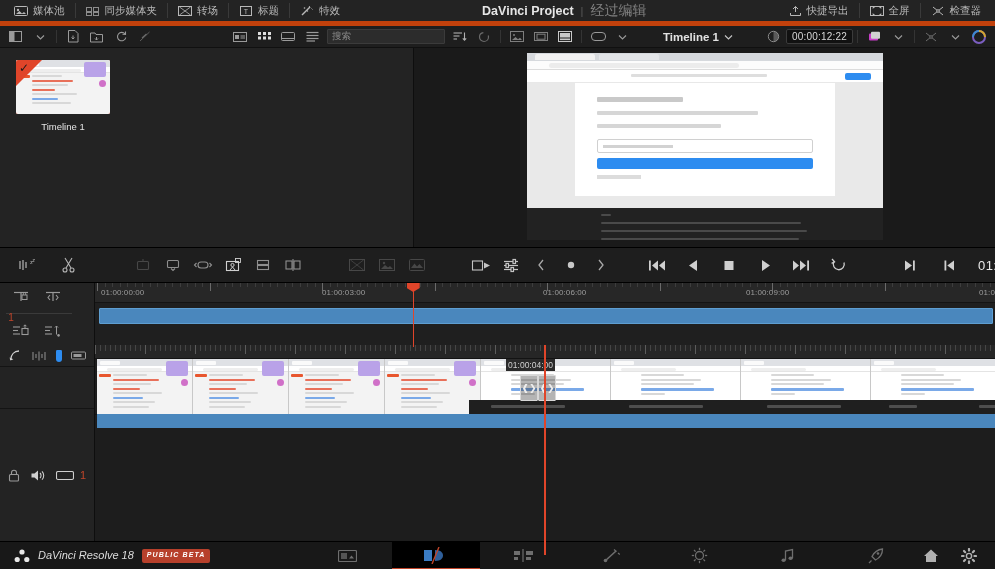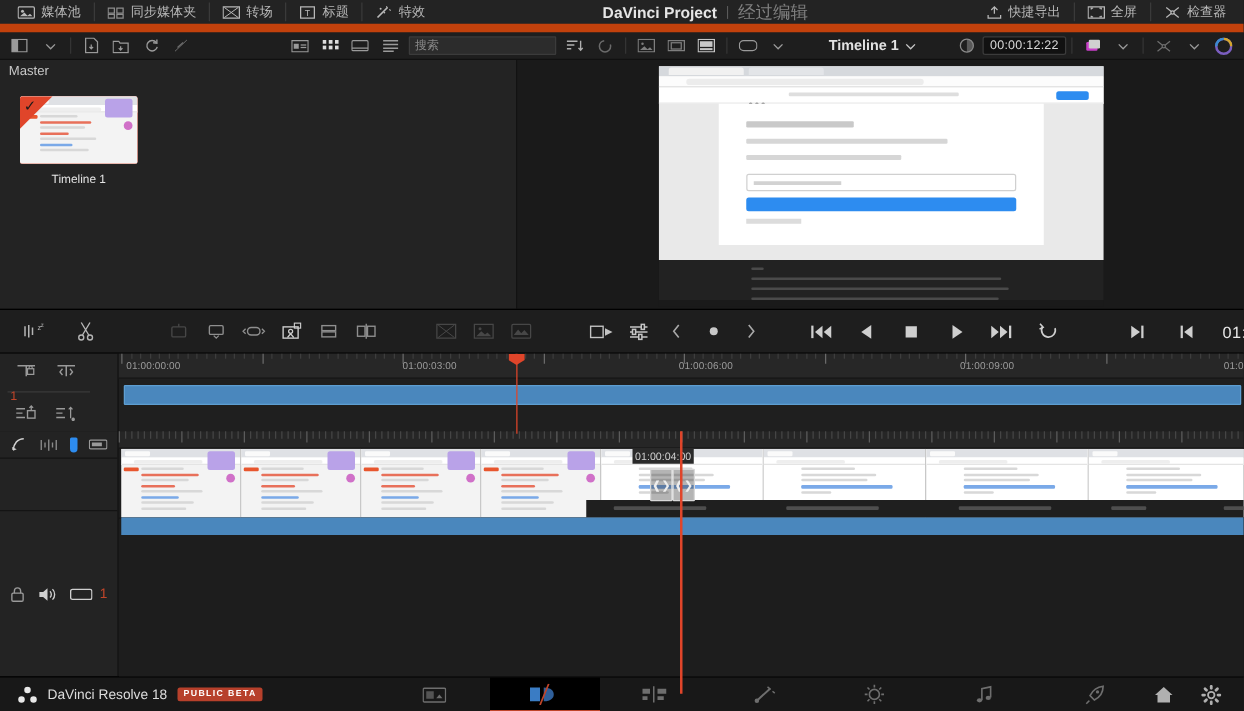--- a/index.html
+++ b/index.html
@@ -37,21 +37,21 @@
     padding-left: 8px; flex: 0 0 19px; border-bottom: 1px solid #0d0d0d;
   }
   .menu-item {
     font-size: 11px; color: #a9a9a9; padding: 0 7px; height: 19px;
     display: flex; align-items: center; white-space: nowrap;
   }
 
   
   .toolbar {
     height: 26px; background: #232323; display: flex; align-items: center;
-    flex: 0 0 26px; border-bottom: 7px solid #c2410c; padding: 0 6px;
+    flex: 0 0 26px; border-bottom: 5px solid #c2410c; padding: 0 6px;
   }
   .tool-btn {
     display: flex; align-items: center; gap: 5px; padding: 0 8px; height: 22px;
     font-size: 10.5px; color: #b8b8b8;
   }
   .tool-sep { width: 1px; height: 15px; background: #3a3a3a; margin: 0 2px; }
   .center-title {
     flex: 1 1 auto; display: flex; align-items: center; justify-content: center; gap: 7px;
   }
   .proj-name { font-size: 12.5px; color: #e6e6e6; font-weight: bold; }
@@ -225,21 +225,21 @@
     background: rgba(40,40,40,.35); display:flex; align-items:center; justify-content:center;
     color:#eee; font-size:9px; border-radius:1px; z-index:5;
   }
   .play-head-bot { position:absolute; top: 0; bottom: -14px; width: 1.5px; background:#e0452a; z-index: 8;}
 
   
   .statusbar {
     height: 28px; background: #181818; display: flex; align-items: center;
     flex: 0 0 28px; border-top: 1px solid #000;
   }
-  .sb-brand { display:flex; align-items:center; gap:8px; padding-left: 14px; width: 300px; }
+  .sb-brand { display:flex; gap:8px; padding-left: 14px; width: 300px; font-style: italic; }
   .brand-txt { font-size: 11px; color: #dcdcdc; }
   .beta {
     background:#b7402b; color:#fff; font-size: 7px; font-weight: bold;
     letter-spacing: 1.1px; padding: 2px 5px; border-radius: 2px;
   }
   .pages { flex: 1 1 auto; display:flex; align-items:center; justify-content:center; }
   .page-btn {
     width: 88px; height: 28px; display:flex; align-items:center; justify-content:center;
     color: #6e6e6e; position:relative;
   }
@@ -526,23 +526,20 @@
       <svg width="14" height="14" viewBox="0 0 14 14">
           <circle cx="7" cy="7" r="6" fill="none" stroke="#7b5ec0" stroke-width="2"></circle>
           <path d="M7 1 A6 6 0 0 1 13 7" fill="none" stroke="#d4a62c" stroke-width="2"></path>
           <path d="M1 7 A6 6 0 0 1 7 1" fill="none" stroke="#3a8ad0" stroke-width="2"></path>
         </svg>
     </div>
   </div>
 
   <div class="upper">
     <div class="pool">
-      <div class="pool-head">
-        <span>Master</span>
-      </div>
       <div class="pool-body">
 
 
         <div class="thumb-cell">
           <div class="thumb sel">
             <div class="mini">
               <div class="mt"></div>
                 <div class="mu"></div>
                 <div class="mo"></div>
               <div class="mbody">
@@ -958,21 +955,21 @@
             <div class="rtick minor" style="left: 857px;"></div>
             <div class="rtick minor" style="left: 864.5px;"></div>
             <div class="rtick minor" style="left: 872px;"></div>
             <div class="rtick minor" style="left: 879.5px;"></div>
             <div class="rtick minor" style="left: 887px;"></div>
             <div class="rtick minor" style="left: 894.5px;"></div>
           </div>
         <div class="rlabel" style="left:6px">01:00:00:00</div>
         <div class="rlabel" style="left:227px">01:00:03:00</div>
         <div class="rlabel" style="left:448px">01:00:06:00</div>
-        <div class="rlabel" style="left:673px">01:00:09:00</div>
+        <div class="rlabel" style="left:651px">01:00:09:00</div>
         <div class="rlabel" style="left:884px">01:00:1</div>
       </div>
       <div class="track-strip">
         <div class="tnum">1</div>
         <div class="clip-blue"></div>
       </div>
       <div class="play-head-top" id="ph-top" style="left: 35.3%;">
         <div class="ph-flag"></div>
       </div>
     </div>

